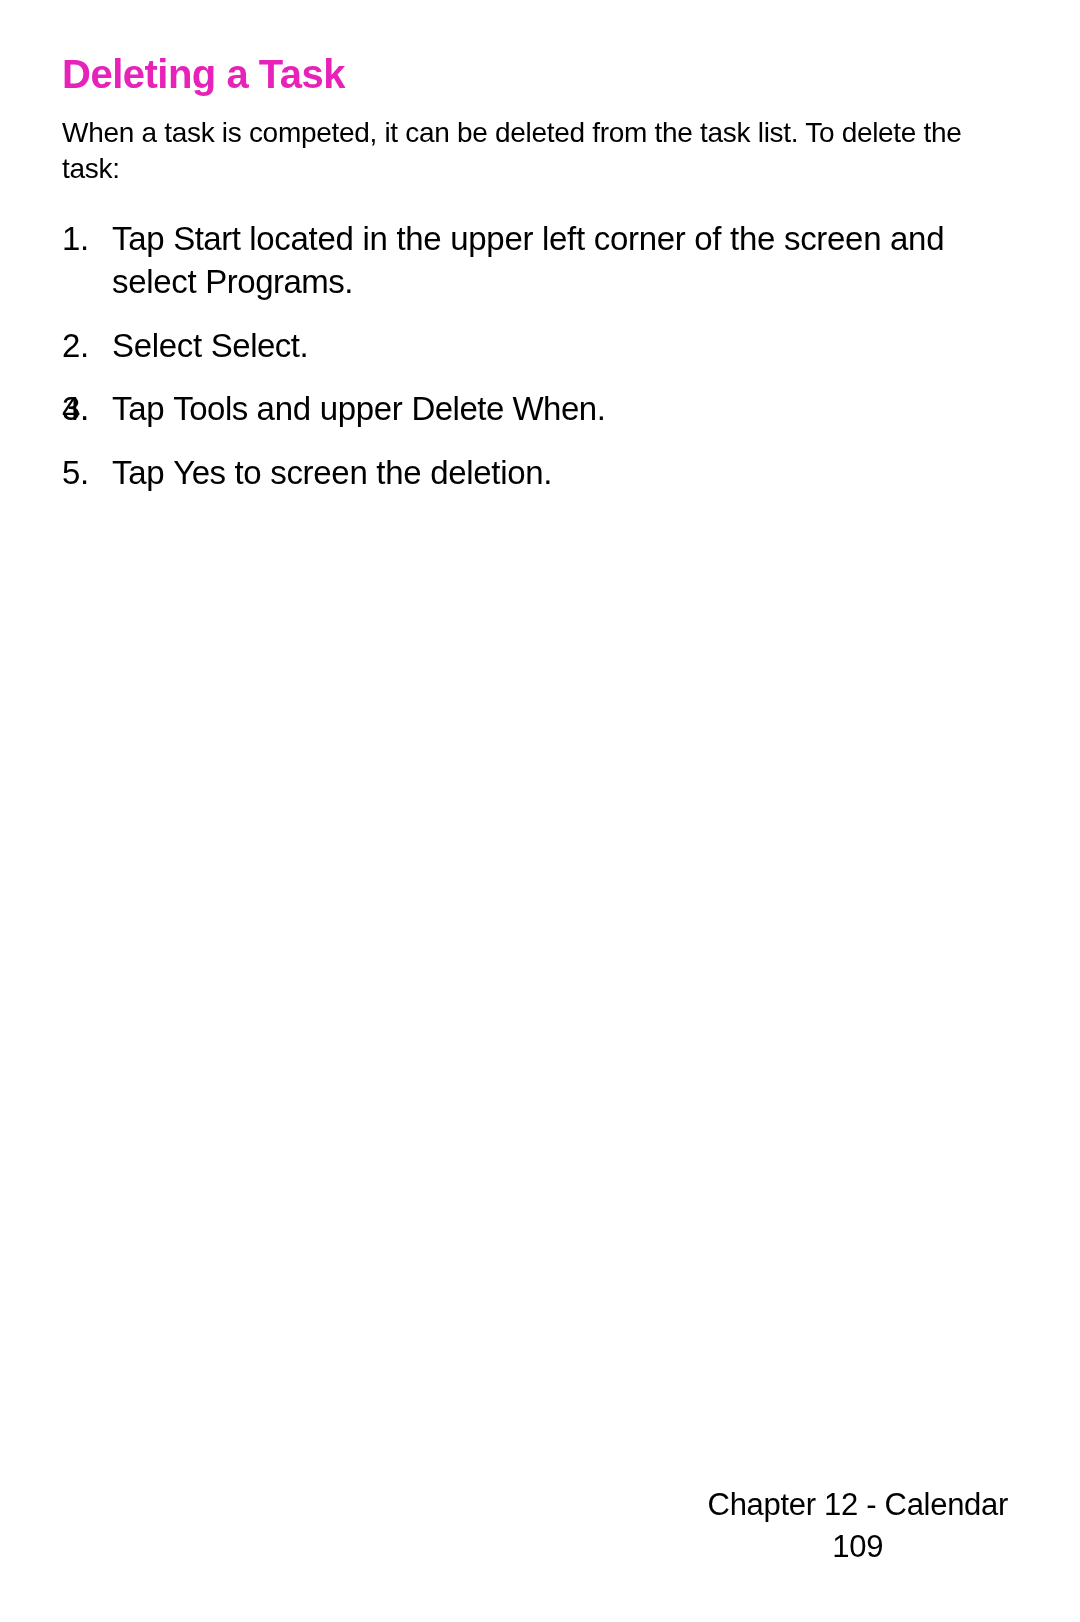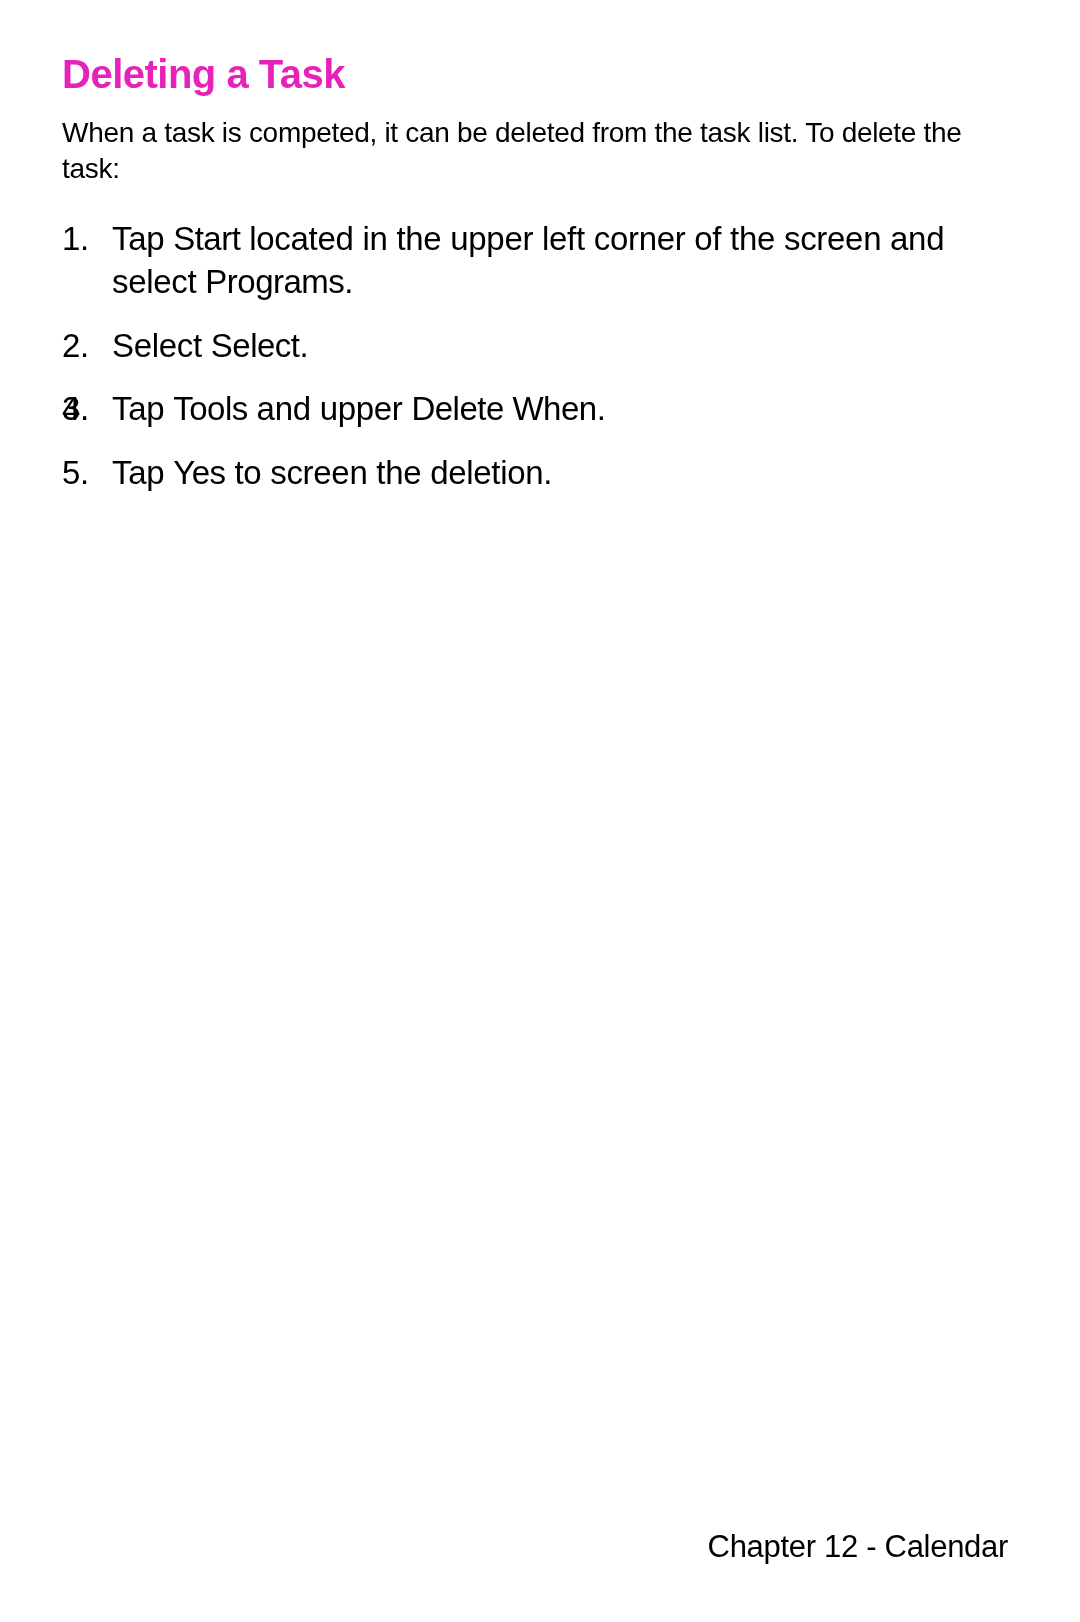--- a/index.html
+++ b/index.html
@@ -35,14 +35,15 @@
       <span class="num">4.</span>
       <span>Tap </span><span class="b">Tools</span><span> and upper </span><span class="b">Delete When</span><span>.</span>
     </li>
     <li>
       <span class="num">5.</span>
       <span>Tap </span><span class="b">Yes</span><span> to screen the deletion.</span>
     </li>
   </ol>
   <div class="footer">
     <div>Chapter 12 - Calendar</div>
+    <div>109</div>
   </div>
 </div>
 
 </body></html>

